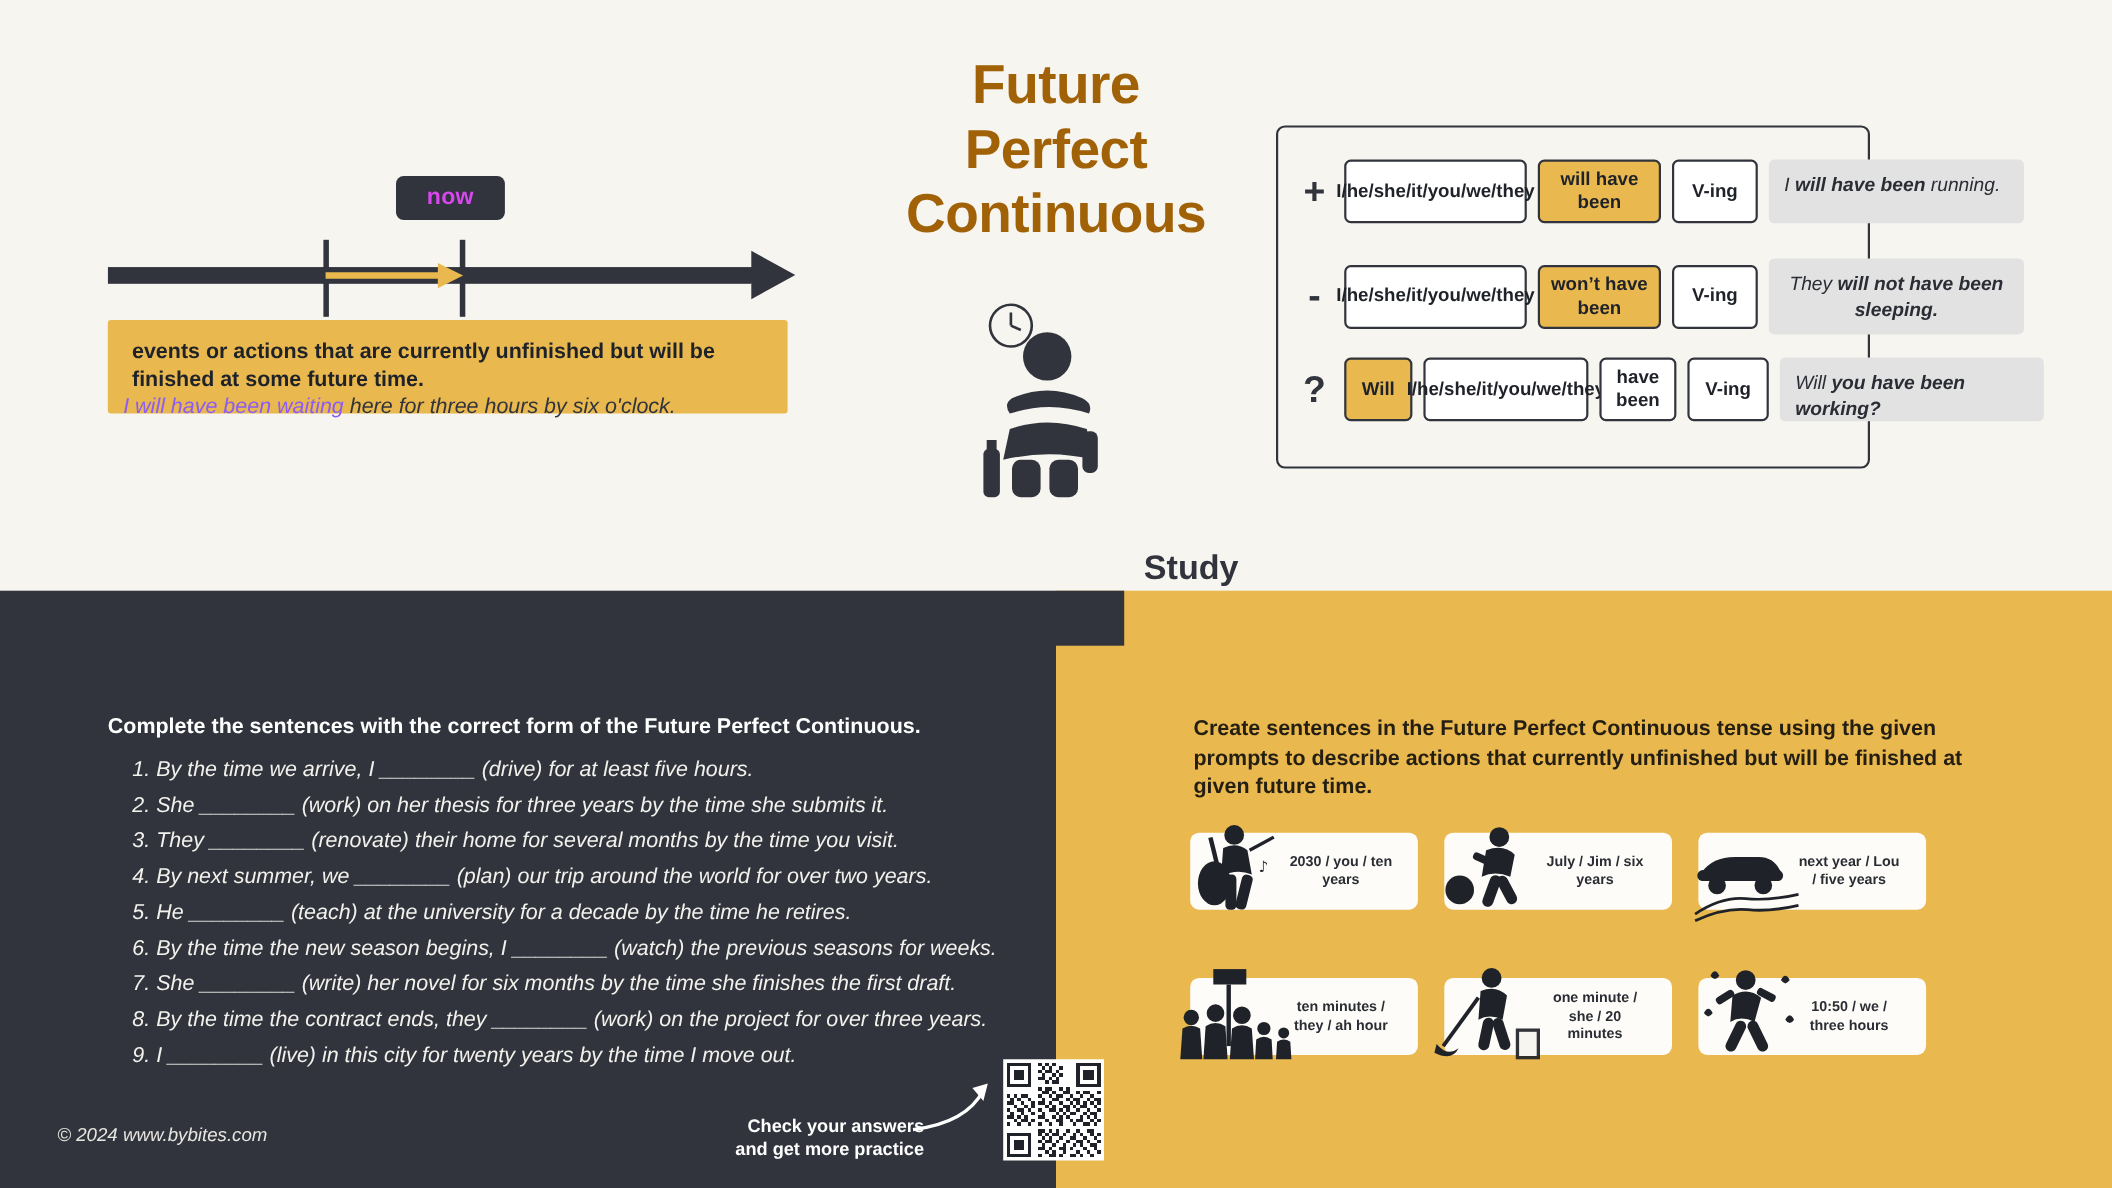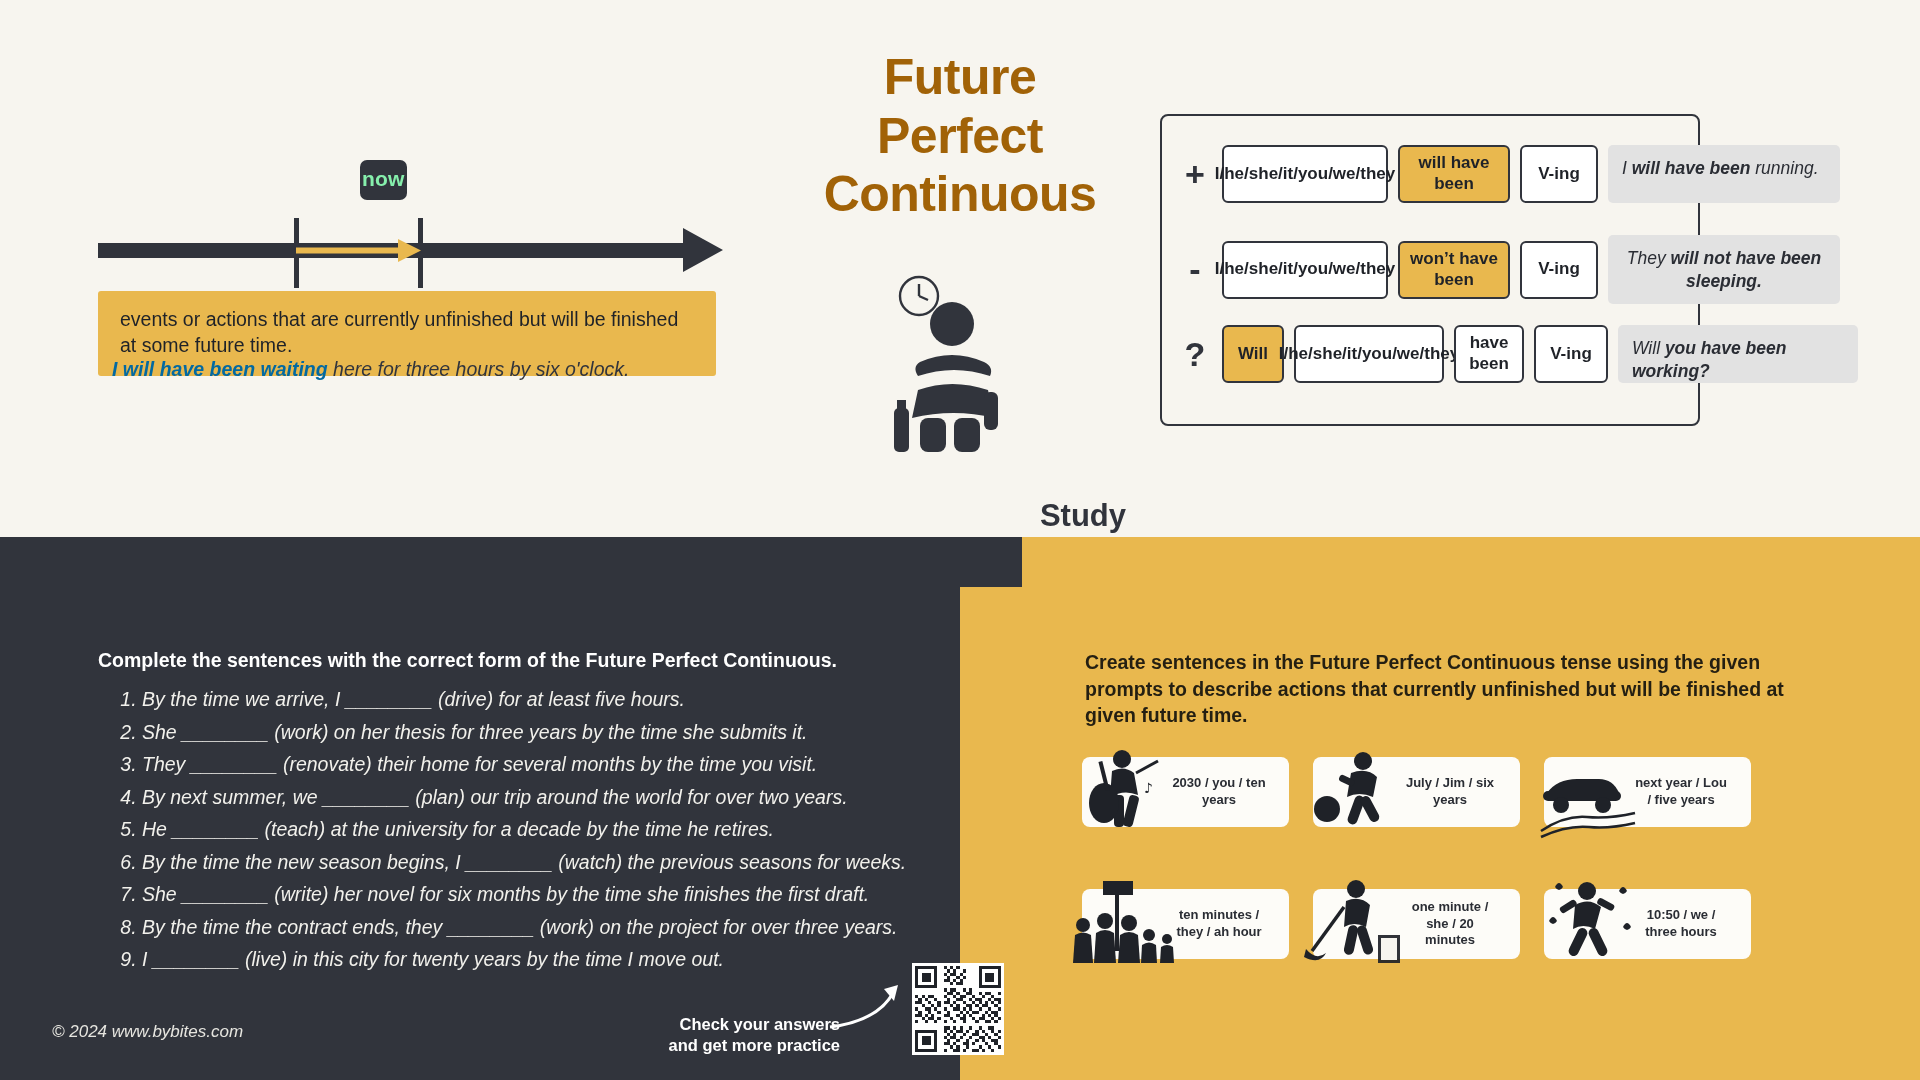--- a/index.html
+++ b/index.html
@@ -14,41 +14,41 @@
   
   .top-section {
     position: absolute; left: 0; top: 0; width: 1920px; height: 537px;
     background: #f7f5ef;
   }
 
   
   .timeline-wrap { position: absolute; left: 98px; top: 160px; width: 640px; }
   .now-pill {
     position: absolute; left: 262px; top: 0px;
-    background: #31343c; color: #86efac;
+    background: #31343c; color: #d946ef;
     font-size: 21px; font-weight: 700;
-    padding: 7px 2px 9px; border-radius: 7px;
+    padding: 7px 28px 9px; border-radius: 7px;
     letter-spacing: .2px;
   }
   .tl-svg { position: absolute; left: 0; top: 48px; }
 
   .banner {
     position: absolute; left: 98px; top: 291px;
     width: 618px; background: #e9b84e;
     padding: 15px 22px 17px;
     border-radius: 3px;
   }
   .banner-text {
-    font-size: 19.5px; font-weight: 400; color: #1f2228; line-height: 1.35;
+    font-size: 19.5px; font-weight: 700; color: #1f2228; line-height: 1.35;
   }
   .example-line {
     position: absolute; left: 112px; top: 358px;
     font-size: 19.5px; font-style: italic; color: #31343c;
   }
-  .example-line .hl { color: #0369a1; font-weight: 700; }
+  .example-line .hl { color: #8b5cf6; font-weight: 400; }
 
   
   .title {
     position: absolute; left: 795px; top: 48px; width: 330px;
     text-align: center;
     font-size: 50px; line-height: 1.17; font-weight: 700; color: #a16207;
     letter-spacing: -.5px;
   }
   .clock-icon { position: absolute; left: 895px; top: 272px; }
   .person-icon { position: absolute; left: 880px; top: 300px; }

